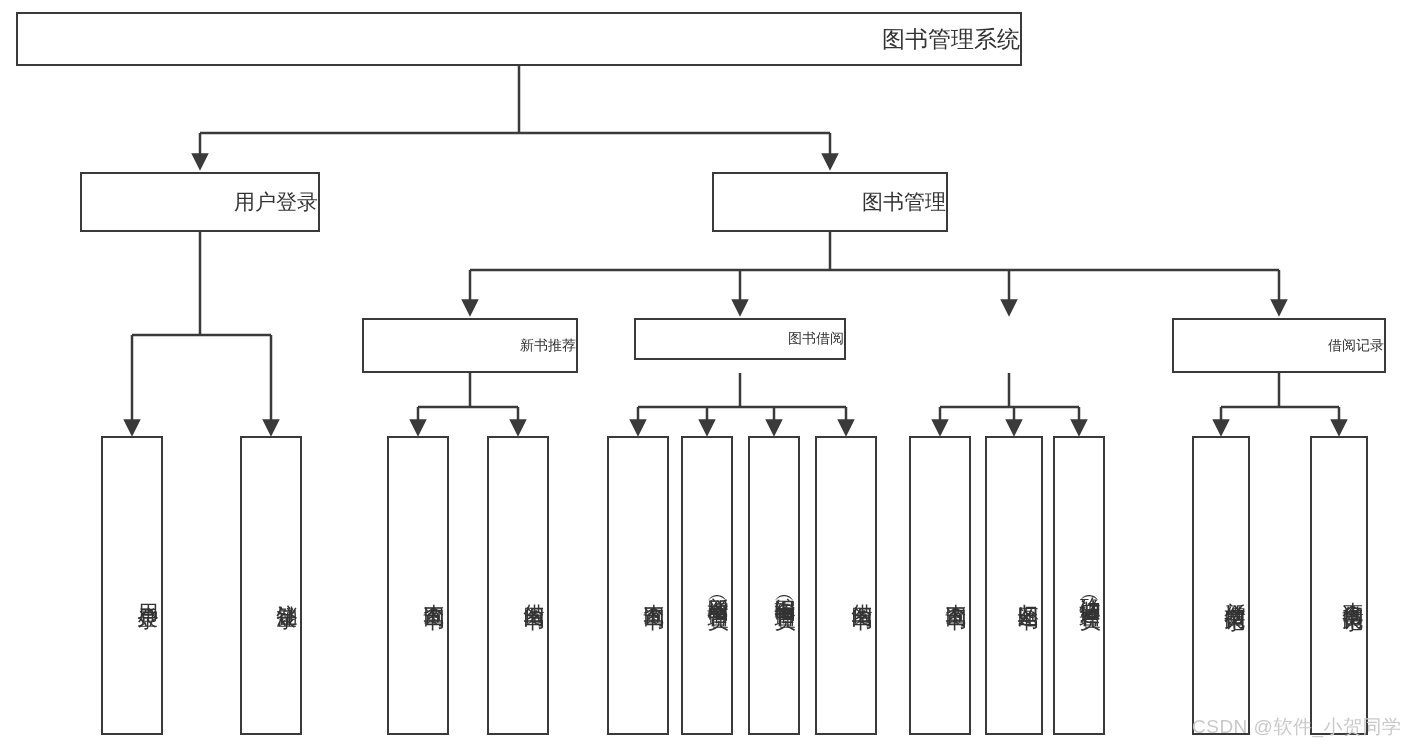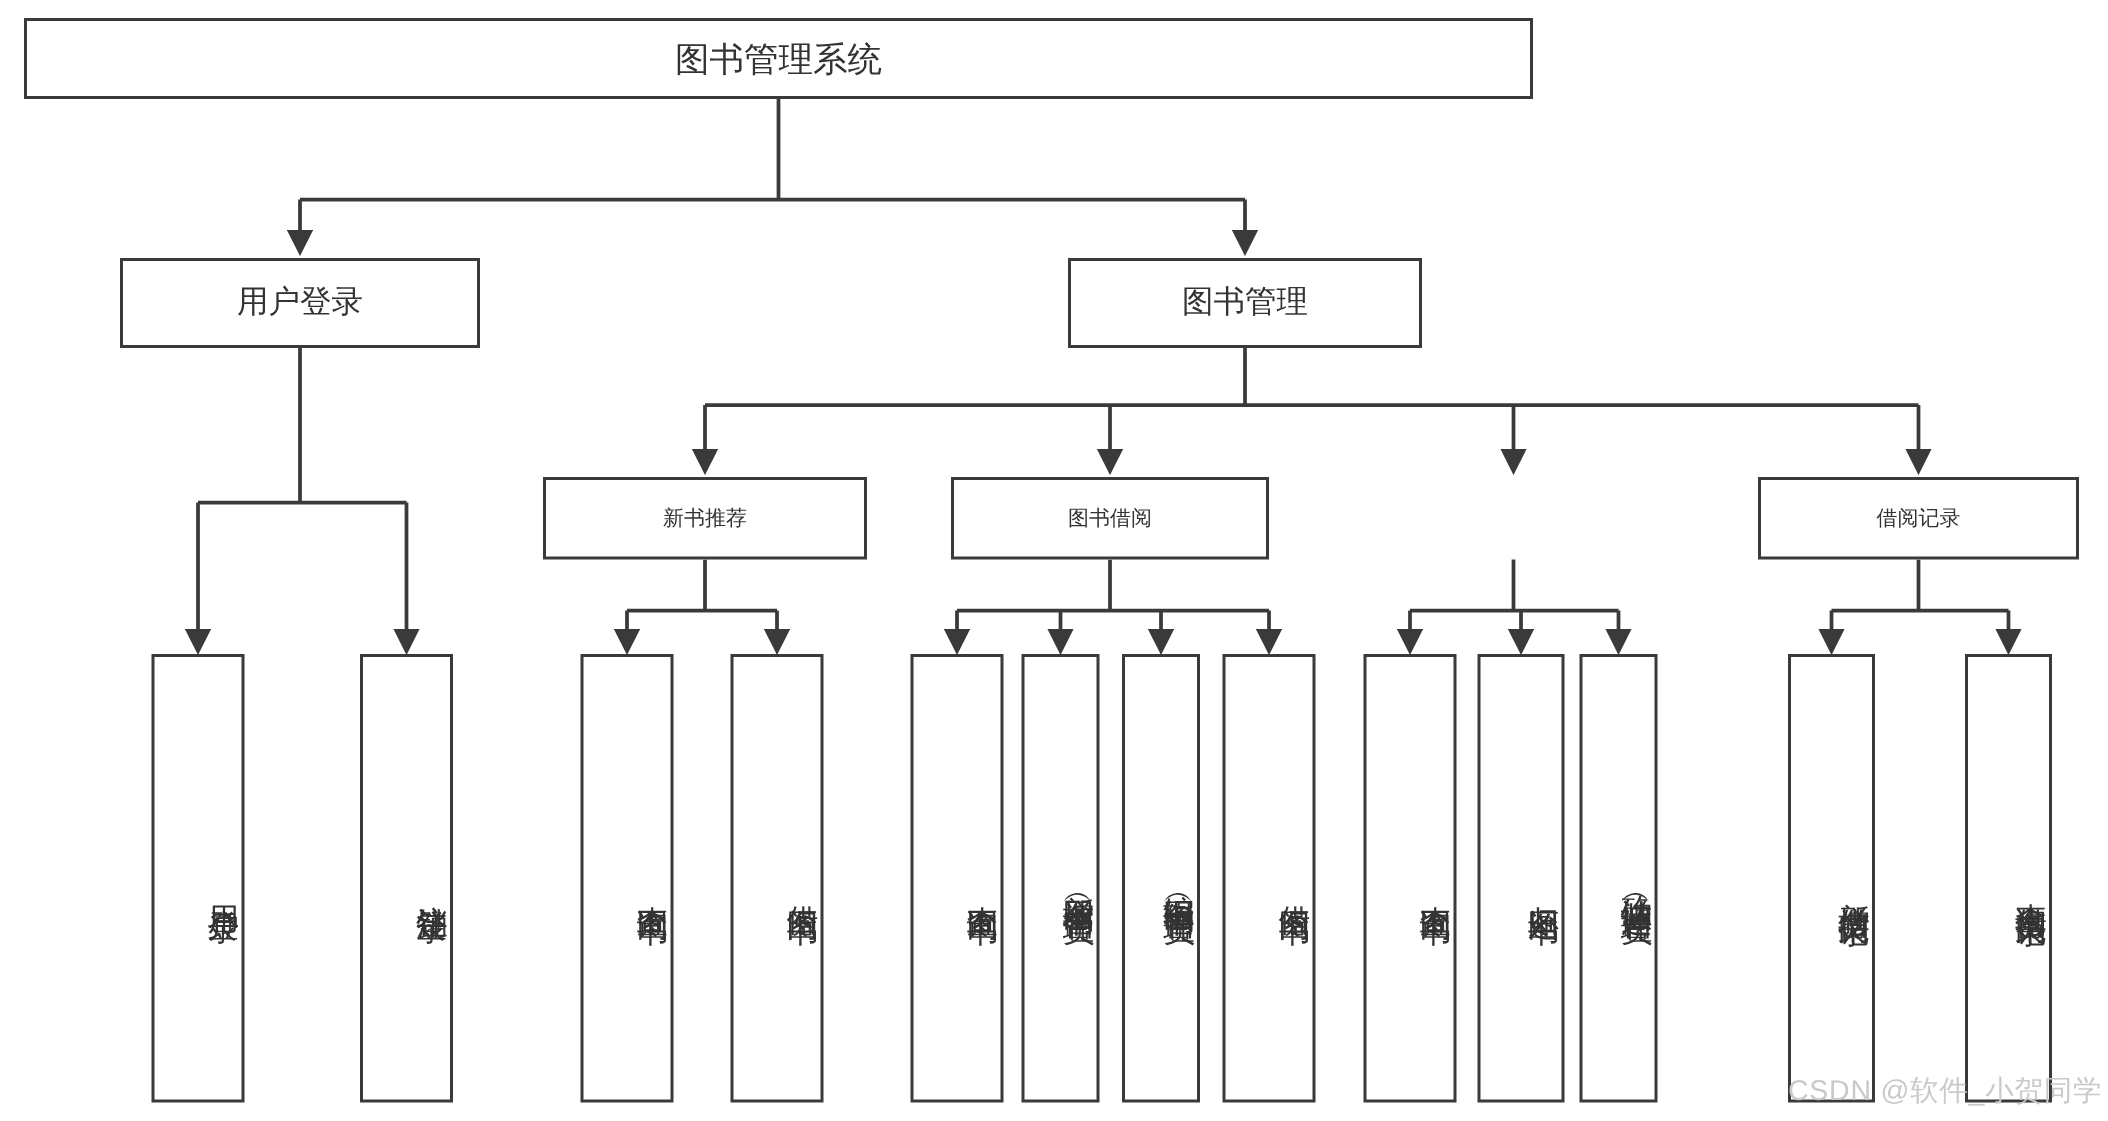--- a/index.html
+++ b/index.html
@@ -27,21 +27,21 @@
     pointer-events: none;
   }
   .node {
     position: absolute;
     box-sizing: border-box;
     border: 2.5px solid #3a3a3a;
     background: #ffffff;
     color: #333333;
     display: flex;
     align-items: center;
-    justify-content: center;
+    justify-content: flex-end;
     text-align: center;
     line-height: 1.25;
   }
   .node.root {
     font-size: 23px;
   }
   .node.level1 {
     font-size: 21px;
   }
   .node.level2 {
@@ -129,21 +129,21 @@
   <div class="node level1" style="left:80px; top:172px; width:240px; height:60px;">
     <span>用户登录</span>
   </div>
   <div class="node level1" style="left:712px; top:172px; width:236px; height:60px;">
     <span>图书管理</span>
   </div>
 
   <div class="node level2" style="left:362px; top:318px; width:216px; height:55px;">
     <span>新书推荐</span>
   </div>
-  <div class="node level2" style="left:634px; top:318px; width:212px; height:55px;">
+  <div class="node level2" style="left:634px; top:318px; width:212px; height:42px;">
     <span>图书借阅</span>
   </div>
   <div class="node level2" style="left:1172px; top:318px; width:214px; height:55px;">
     <span>借阅记录</span>
   </div>
 
   <div class="node leaf" style="left:101px; top:436px; width:62px; height:299px;">
     <span>用户登录</span>
   </div>
   <div class="node leaf" style="left:240px; top:436px; width:62px; height:299px;">

